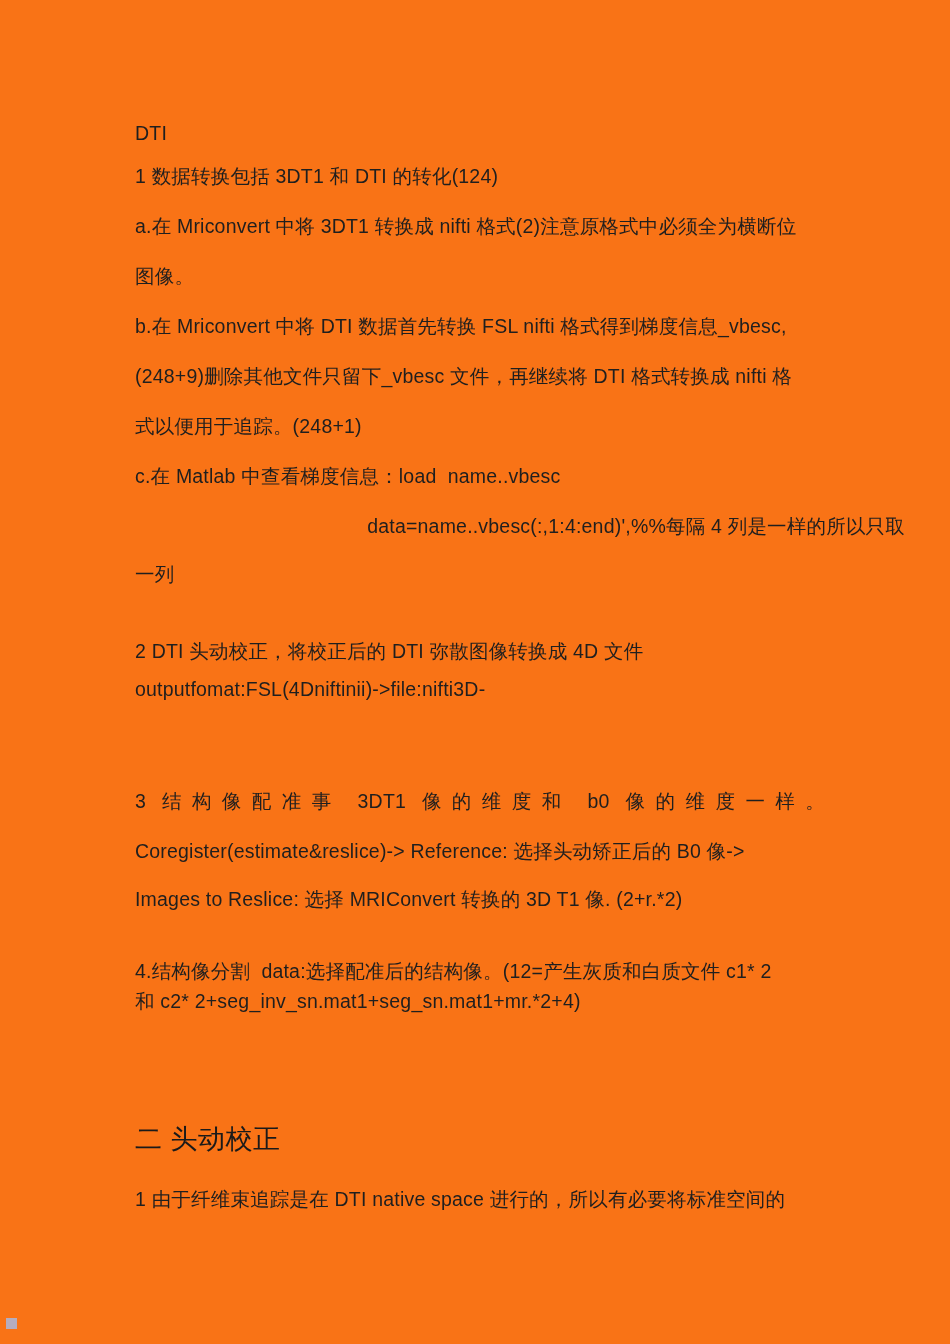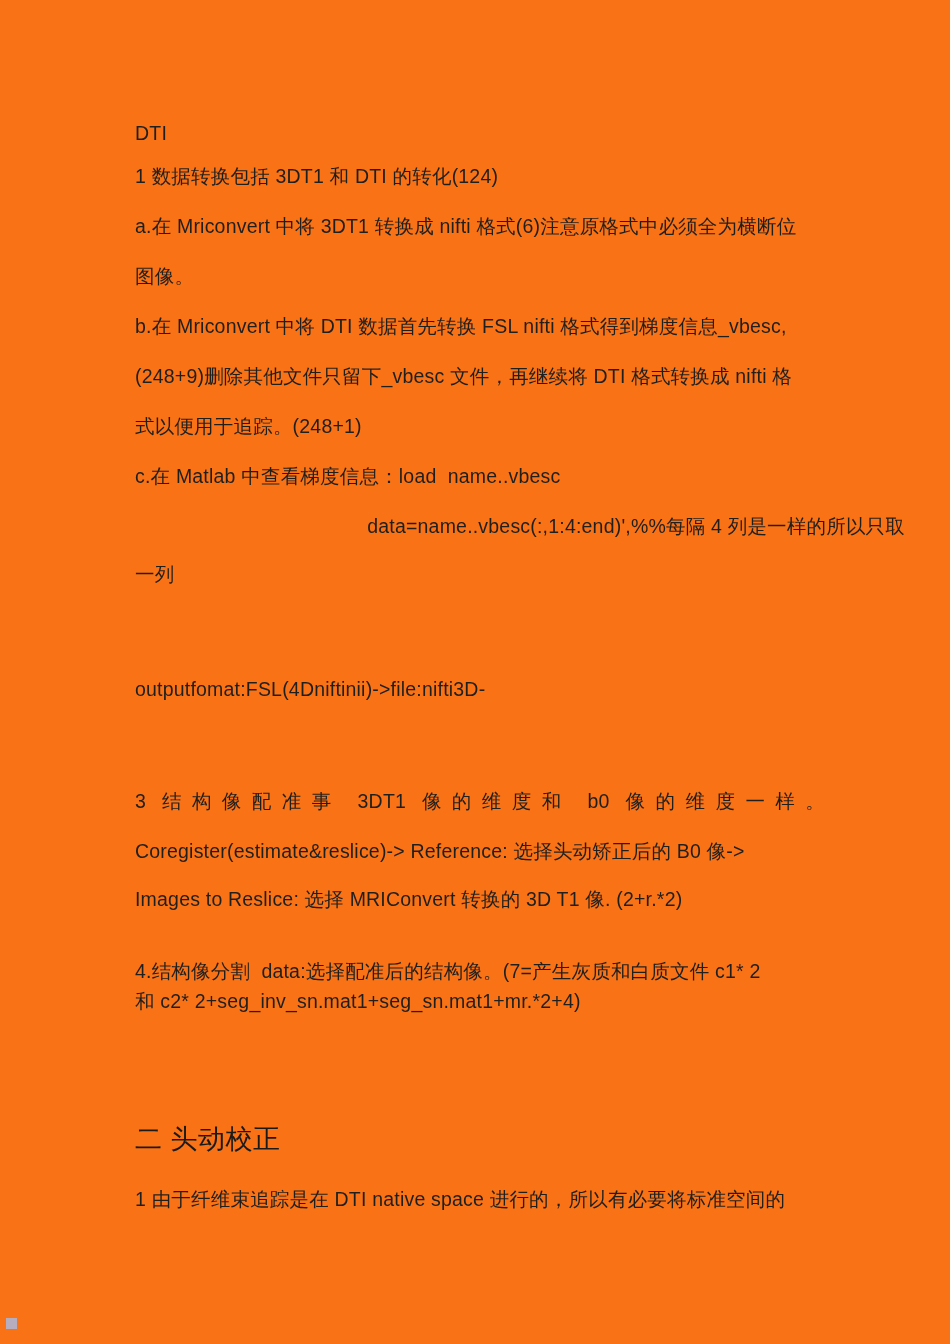--- a/index.html
+++ b/index.html
@@ -53,38 +53,39 @@
 </style>
 </head>
 <body>
 
 <div class="page">
 
   <div class="line" style="top:120px">DTI</div>
 
   <div class="line" style="top:163px">1 数据转换包括 3DT1 和 DTI 的转化(124)</div>
 
-  <div class="line" style="top:213px">a.在 Mriconvert 中将 3DT1 转换成 nifti 格式(6)注意原格式中必须全为横断位</div>
+  <div class="line" style="top:213px">a.在 Mriconvert 中将 3DT1 转换成 nifti 格式(2)注意原格式中必须全为横断位</div>
   <div class="line" style="top:263px">图像。</div>
 
   <div class="line" style="top:313px">b.在 Mriconvert 中将 DTI 数据首先转换 FSL nifti 格式得到梯度信息_vbesc,</div>
   <div class="line" style="top:363px">(248+9)删除其他文件只留下_vbesc 文件，再继续将 DTI 格式转换成 nifti 格</div>
   <div class="line" style="top:413px">式以便用于追踪。(248+1)</div>
 
   <div class="line" style="top:463px">c.在 Matlab 中查看梯度信息：load  name..vbesc</div>
   <div class="line indented" style="top:513px">data=name..vbesc(:,1:4:end)',%%每隔 4 列是一样的所以只取</div>
   <div class="line" style="top:561px">一列</div>
 
+  <div class="line" style="top:638px">2 DTI 头动校正，将校正后的 DTI 弥散图像转换成 4D 文件</div>
   <div class="line" style="top:676px">outputfomat:FSL(4Dniftinii)-&gt;file:nifti3D-</div>
 
   <div class="line justified" style="top:788px">3 结构像配准事 3DT1 像的维度和 b0 像的维度一样。</div>
   <div class="line" style="top:838px">Coregister(estimate&amp;reslice)-&gt; Reference: 选择头动矫正后的 B0 像-&gt;</div>
   <div class="line" style="top:886px">Images to Reslice: 选择 MRIConvert 转换的 3D T1 像. (2+r.*2)</div>
 
-  <div class="line" style="top:958px">4.结构像分割  data:选择配准后的结构像。(7=产生灰质和白质文件 c1* 2</div>
+  <div class="line" style="top:958px">4.结构像分割  data:选择配准后的结构像。(12=产生灰质和白质文件 c1* 2</div>
   <div class="line" style="top:988px">和 c2* 2+seg_inv_sn.mat1+seg_sn.mat1+mr.*2+4)</div>
 
   <div class="line heading" style="top:1122px">二 头动校正</div>
 
   <div class="line" style="top:1186px">1 由于纤维束追踪是在 DTI native space 进行的，所以有必要将标准空间的</div>
 
   <div class="corner-marker"></div>
 
 </div>
 

